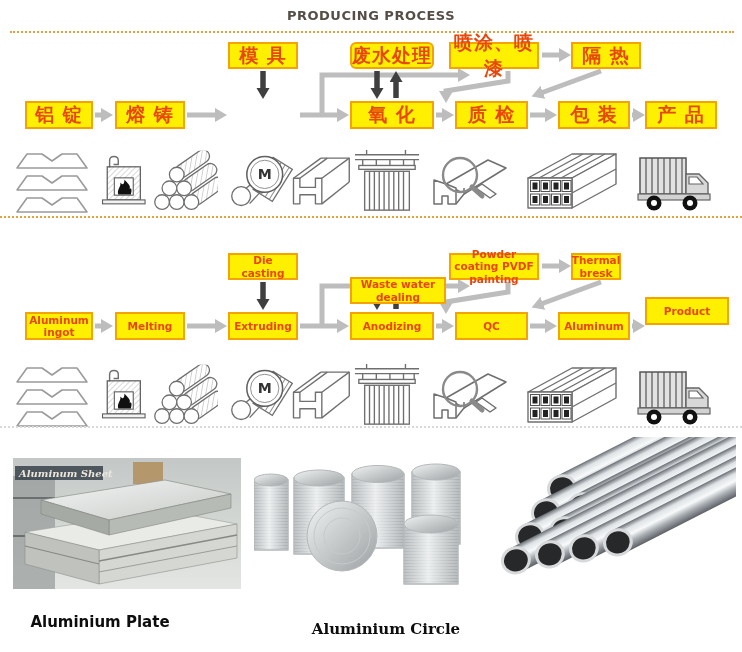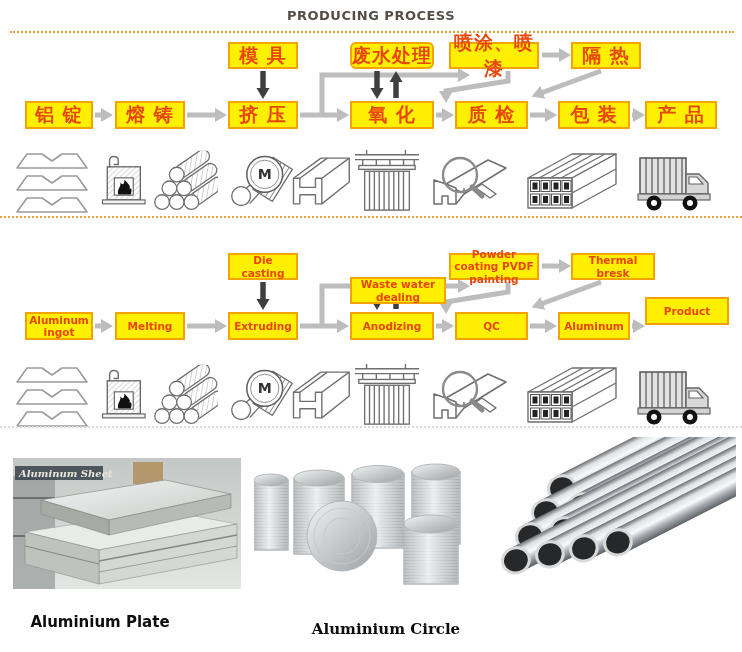--- a/index.html
+++ b/index.html
@@ -220,21 +220,20 @@
       <path d="M377 36 V55" marker-end="url(#da)"></path>
       <path d="M396 63 V45" marker-end="url(#da)"></path>
     </g>
   </svg>
 <div class="fbox zh" style="left: 228px; top: 7px; width: 70px; height: 27px;">模 具</div>
       <div class="fbox zh" style="left: 350px; top: 7px; width: 84px; height: 27px; border-radius: 6px;">废水处理</div>
       <div class="fbox zh" style="left: 449px; top: 7px; width: 90px; height: 27px;">喷涂、喷漆</div>
       <div class="fbox zh" style="left: 571px; top: 7px; width: 70px; height: 27px;">隔 热</div>
       <div class="fbox zh" style="left: 25px; top: 66px; width: 68px; height: 28px;">铝 锭</div>
       <div class="fbox zh" style="left: 115px; top: 66px; width: 70px; height: 28px;">熔 铸</div>
-      <div class="fbox zh" style="left: 228px; top: 66px; width: 70px; height: 28px;">挤 压</div>
       <div class="fbox zh" style="left: 350px; top: 66px; width: 84px; height: 28px;">氧 化</div>
       <div class="fbox zh" style="left: 455px; top: 66px; width: 73px; height: 28px;">质 检</div>
       <div class="fbox zh" style="left: 558px; top: 66px; width: 72px; height: 28px;">包 装</div>
       <div class="fbox zh" style="left: 645px; top: 66px; width: 72px; height: 28px;">产 品</div>
     </div>
 
   <div class="icon-row" id="icons0" style="top:148px;">
       <svg viewBox="0 0 76 66" width="76" height="66" style="left: 14px;">
         <use href="#sym-aluminum-ingots"></use>
       </svg>
@@ -290,21 +289,21 @@
     </g>
     <g stroke="#3f3f3f" stroke-width="5.5" fill="none">
       <path d="M263 36 V55" marker-end="url(#da)"></path>
       <path d="M377 36 V55" marker-end="url(#da)"></path>
       <path d="M396 63 V45" marker-end="url(#da)"></path>
     </g>
   </svg>
 <div class="fbox en" style="left: 228px; top: 7px; width: 70px; height: 27px;">Die casting</div>
       <div class="fbox en" style="left: 350px; top: 11px; width: 96px; height: 27px; margin-top: 20px;">Waste water dealing</div>
       <div class="fbox en" style="left: 449px; top: 7px; width: 90px; height: 27px;">Powder coating PVDF painting</div>
-      <div class="fbox en" style="left: 571px; top: 7px; width: 84px; height: 27px;">Thermal bresk</div>
+      <div class="fbox en" style="left: 571px; top: 7px; width: 50px; height: 27px;">Thermal bresk</div>
       <div class="fbox en" style="left: 25px; top: 66px; width: 68px; height: 28px;">Aluminum ingot</div>
       <div class="fbox en" style="left: 115px; top: 66px; width: 70px; height: 28px;">Melting</div>
       <div class="fbox en" style="left: 228px; top: 66px; width: 70px; height: 28px;">Extruding</div>
       <div class="fbox en" style="left: 350px; top: 66px; width: 84px; height: 28px;">Anodizing</div>
       <div class="fbox en" style="left: 455px; top: 66px; width: 73px; height: 28px;">QC</div>
       <div class="fbox en" style="left: 558px; top: 66px; width: 72px; height: 28px;">Aluminum</div>
       <div class="fbox en" style="left: 645px; top: 51px; width: 84px; height: 28px;">Product</div>
     </div>
 
   <div class="icon-row" id="icons1" style="top:362px;">

